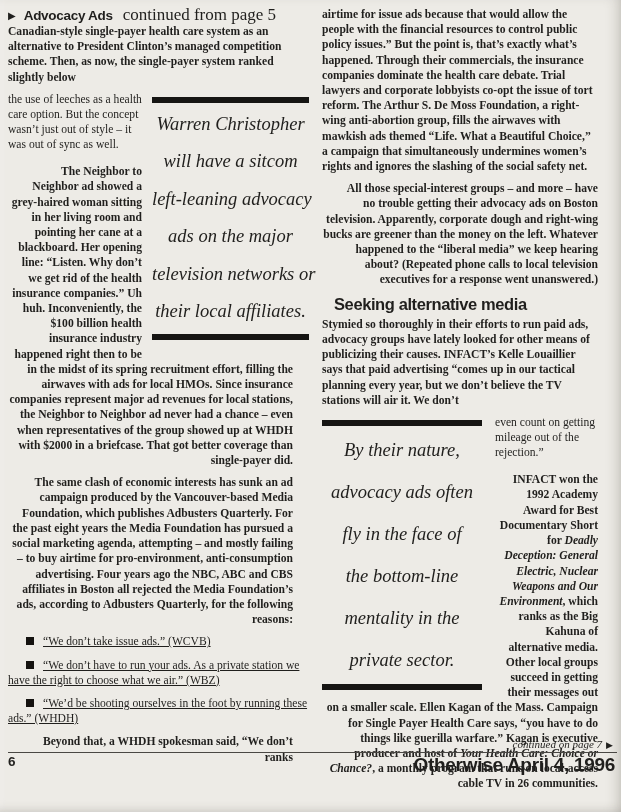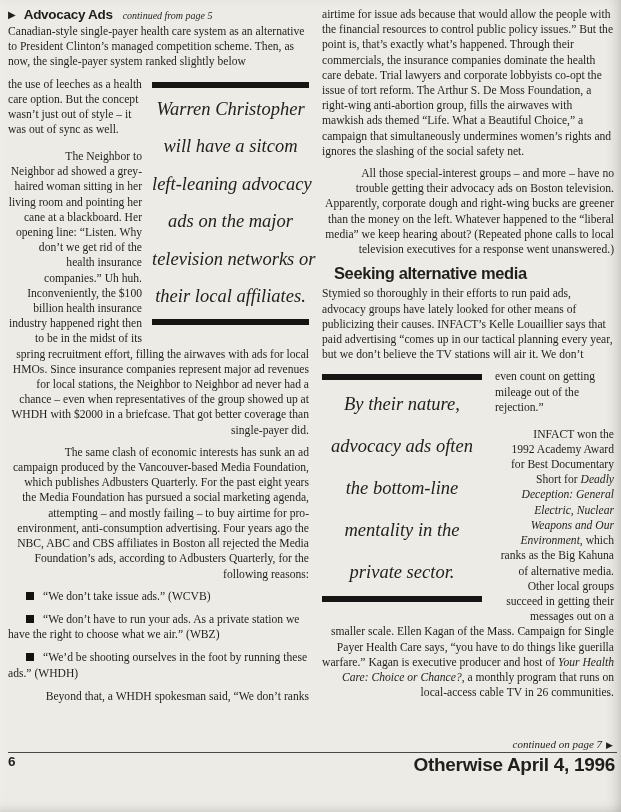--- a/index.html
+++ b/index.html
@@ -10,36 +10,36 @@
     box-shadow: inset -10px 0 14px -8px rgba(60,55,45,.25),
                 inset 0 -8px 12px -8px rgba(60,55,45,.2),
                 inset 4px 0 8px -6px rgba(255,255,255,.8);
     color:#201f1d;
     font-family:"Liberation Serif", serif;
   }
   
   .hdr { position:absolute; left:8px; top:5px; white-space:nowrap; }
   .hdr .tri { font-family:"DejaVu Sans", sans-serif; font-size:10px; vertical-align:1px; margin-right:4px; }
   .hdr .ttl { font-family:"Liberation Sans", sans-serif; font-weight:bold; font-size:13.5px; letter-spacing:-0.3px; }
-  .hdr .cont { font-style:italic; font-size:10px; margin-left:6px; }
+  .hdr .cont { font-size:17px; margin-left:6px; }
   
   .col { position:absolute; font-size:11.6px; line-height:15.2px; text-align:left; }
   .col-left  { left:8px;  top:24px; width:301px; }
   .col-right { left:322px; top:7px;  width:292px; }
-  .para { margin:0 0 7px 0; }
+  .para { margin:0 16px 7px 0;font-weight:bold; }
   .para.ind { text-indent:17px;text-align:right; }
   
   .pq { font-style:italic; font-size:18.5px; text-align:center; }
   .pq-right { float:right; width:157px; margin:2px 0 4px 10px; }
   .pq-left  { float:left;  width:160px; margin:2px 13px 4px 0; }
   .pq .bar { height:6px; background:#161513; margin:3px 0; }
   .pq .line { line-height:37.5px; white-space:nowrap; }
   .pq-left .line { line-height:42px; }
   
-  .bullet { text-indent:18px; margin:0 0 8px 0; }
+  .bullet { text-indent:18px; margin:0 0 8px 0;text-decoration:underline; }
   .sq { display:inline-block; width:8px; height:8px; background:#14120f; margin-right:9px; }
   
   .subhead { font-family:"Liberation Sans", sans-serif; font-weight:bold; font-size:16.5px;
              letter-spacing:-0.4px; margin:9px 0 5px 12px; text-indent:0; }
   .it { font-style:italic; }
   
   .ftr { position:absolute; left:8px; right:4px; top:738px; }
   .ftr .cont-line { text-align:right; font-style:italic; font-size:11px; padding-right:4px; }
   .ftr .cont-line .tri { font-family:"DejaVu Sans", sans-serif; font-size:9px; font-style:normal; margin-left:4px; }
   .ftr .rule { border-top:1.6px solid #4a4844; margin-top:2px; }
@@ -90,20 +90,21 @@
   <div class="col col-right">
     <p class="para">airtime for issue ads because that would allow the people with the financial resources to control public policy issues.” But the point is, that’s exactly what’s happened. Through their commercials, the insurance companies dominate the health care debate. Trial lawyers and corporate lobbyists co-opt the issue of tort reform. The Arthur S. De Moss Foundation, a right-wing anti-abortion group, fills the airwaves with mawkish ads themed “Life. What a Beautiful Choice,” a campaign that simultaneously undermines women’s rights and ignores the slashing of the social safety net.</p>
     <p class="para ind">All those special-interest groups – and more – have no trouble getting their advocacy ads on Boston television. Apparently, corporate dough and right-wing bucks are greener than the money on the left. Whatever happened to the “liberal media” we keep hearing about? (Repeated phone calls to local television executives for a response went unanswered.)</p>
     <h2 class="subhead">Seeking alternative media</h2>
     <p class="para">
       <span>Stymied so thoroughly in their efforts to run paid ads, advocacy groups have lately looked for other means of publicizing their causes. INFACT’s Kelle Louaillier says that paid advertising “comes up in our tactical planning every year, but we don’t believe the TV stations will air it. We don’t</span>
       </p><aside class="pq pq-left">
         <div class="bar"></div>
         <div class="line">By their nature,</div>
         <div class="line">advocacy ads often</div>
+        <div class="line">fly in the face of</div>
         <div class="line">the bottom-line</div>
         <div class="line">mentality in the</div>
         <div class="line">private sector.</div>
         <div class="bar"></div>
       </aside>
       <span>even count on getting mileage out of the rejection.”</span>
     <p></p>
     <p class="para ind">
       <span>INFACT won the 1992 Academy Award for Best Documentary Short for </span><span class="it">Deadly Deception: General Electric, Nuclear Weapons and Our Environment</span><span>, which ranks as the Big Kahuna of alternative media. Other local groups succeed in getting their messages out on a smaller scale. Ellen Kagan of the Mass. Campaign for Single Payer Health Care says, “you have to do things like guerilla warfare.” Kagan is executive producer and host of </span><span class="it">Your Health Care: Choice or Chance?</span><span>, a monthly program that runs on local-access cable TV in 26 communities.</span>
     </p>

